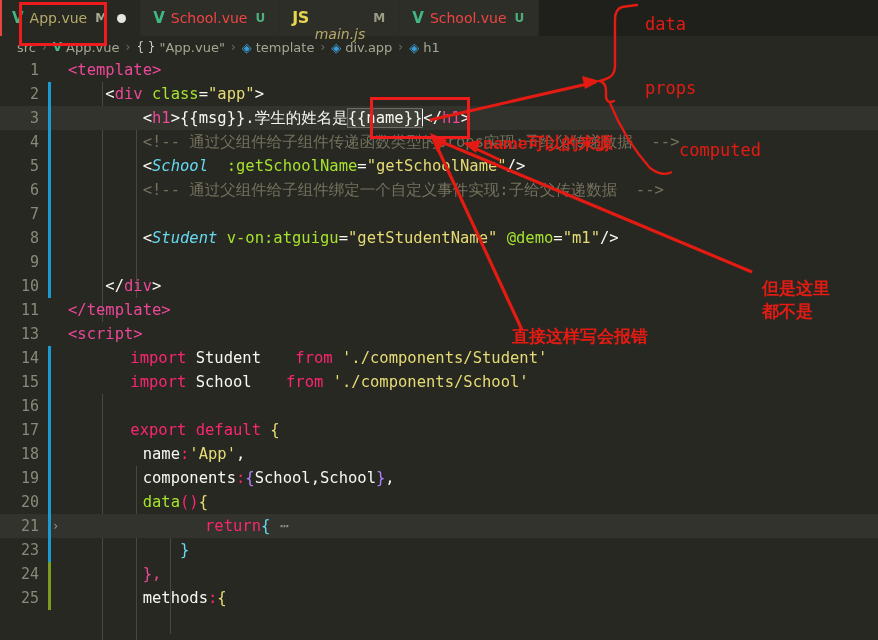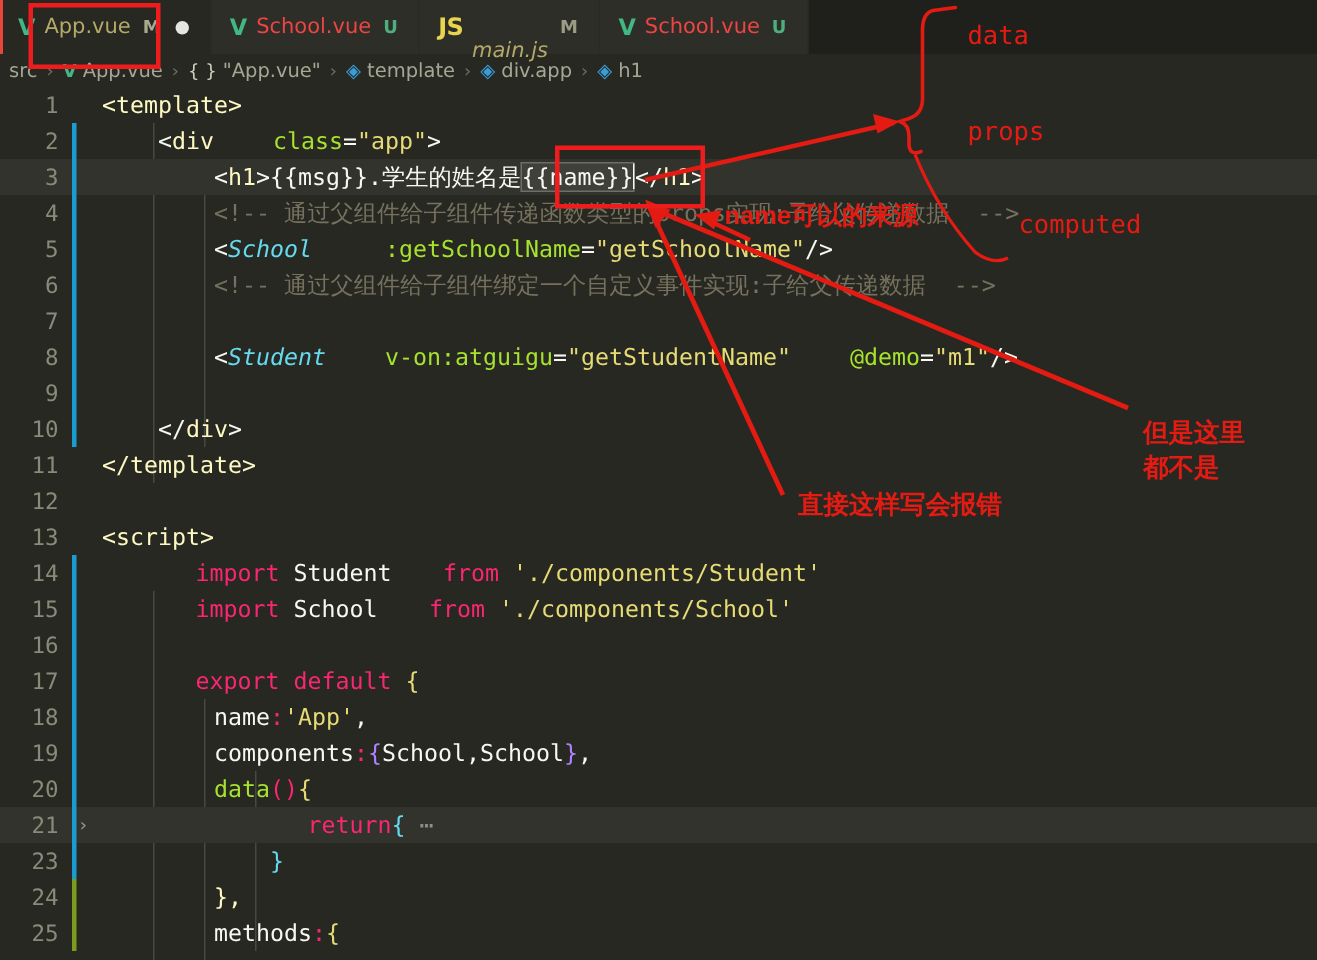--- a/index.html
+++ b/index.html
@@ -80,21 +80,21 @@
     border: 3px solid #ee1c1c;
     pointer-events: none;
     z-index: 30;
   }
 
   
   .breadcrumb {
     height: 22px;
     display: flex;
     align-items: center;
-    padding-left: 6px;
+    padding-left: 17px;
     gap: 4px;
     font-family: "DejaVu Sans", "Liberation Sans", sans-serif;
     font-size: 13px;
     color: #a6a694;
     background: #272822;
   }
   .bc-item { display: inline-flex; align-items: center; gap: 4px; }
   .bc-sep { color: #6d6f60; font-size: 12px; margin: 0 2px; }
   .bc-ic-vue { color: #41b883; font-size: 12px; font-weight: bold; }
   .bc-ic-brace { color: #cfcfc2; font-size: 12px; }
@@ -147,23 +147,23 @@
   }
   
   .indent-guides {
     position: absolute;
     left: 0; top: 0; width: 100%; height: 100%;
     pointer-events: none;
   }
   .iguide { position: absolute; width: 1px; background: #474840; }
 
   
-  .t-tag    { color: #fef9c3; }
+  .t-tag    { color: #ec4899; }
   .t-comp   { color: #66d9ef; font-style: italic; }
-  .t-attr   { color: #a6e22e; margin-left: 30px; }
+  .t-attr   { color: #a6e22e; }
   .t-str    { color: #e6db74; }
   .t-punct  { color: #f8f8f2; }
   .t-cmt    { color: #75715e; }
   .t-kw     { color: #f92672; margin-left: 25px; }
   .t-fn     { color: #a6e22e; }
   .t-brace  { color: #66d9ef; }
   .t-op     { color: #f92672; }
   .t-purple { color: #ae81ff; }
   .t-white  { color: #f8f8f2; }
   .t-ellipsis { color: #8f9080; }
@@ -362,25 +362,20 @@
       <span class="fold"></span>
       <span class="codetext">    <span class="t-punct">&lt;/</span><span class="t-tag">div</span><span class="t-punct">&gt;</span></span>
     </div>
 
     <div class="code-line">
       <span class="lineno">11</span>
       <span class="fold"></span>
       <span class="codetext"><span class="t-tag">&lt;/template&gt;</span></span>
     </div>
 
-    <div class="code-line">
-      <span class="lineno">12</span>
-      <span class="fold"></span>
-      <span class="codetext"></span>
-    </div>
 
     <div class="code-line">
       <span class="lineno">13</span>
       <span class="fold"></span>
       <span class="codetext"><span class="t-tag">&lt;script&gt;</span></span>
     </div>
 
     <div class="code-line">
       <span class="gutter-mark gm-blue"></span>
       <span class="lineno">14</span>
@@ -485,15 +480,15 @@
 
   <div class="annot-text" style="left:645px; top:78px;">props</div>
 
   <div class="annot-text" style="left:679px; top:140px;">computed</div>
 
   <div class="annot-cn" style="left:483px; top:133px;">name可以的来源</div>
 
   <div class="annot-cn" style="left:762px; top:278px;">但是这里
 都不是</div>
 
-  <div class="annot-cn" style="left:532px; top:326px;text-align:right;">直接这样写会报错</div>
+  <div class="annot-cn" style="left:512px; top:326px;text-align:right;">直接这样写会报错</div>
 
 </div>
 
 </body></html>

